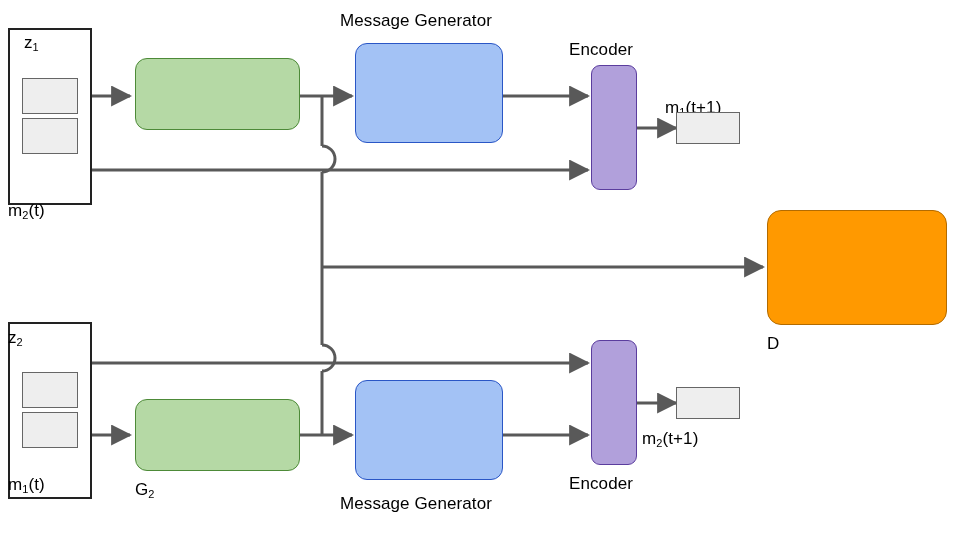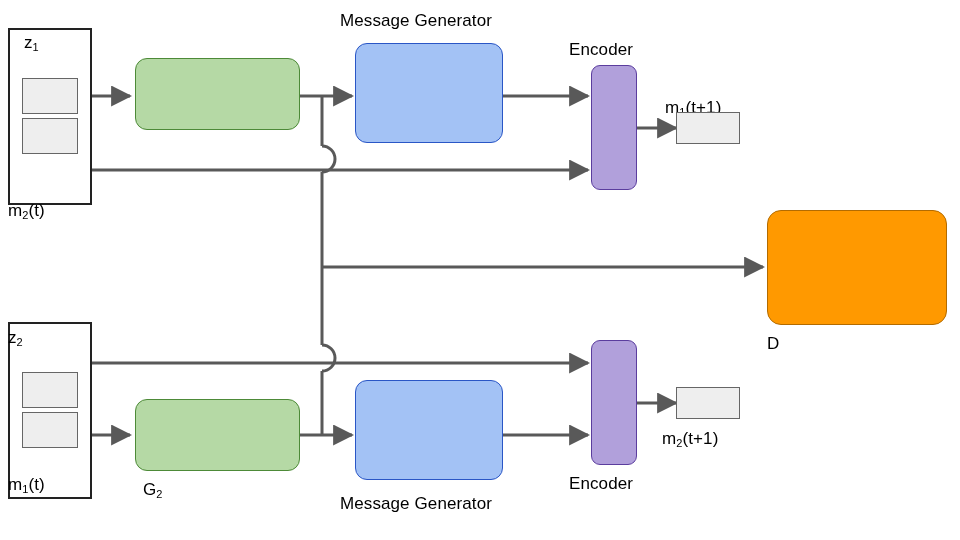--- a/index.html
+++ b/index.html
@@ -174,31 +174,31 @@
   <div class="slot" style="left:22px; top:372px; width:56px; height:36px;"></div>
 
   <div class="slot" style="left:22px; top:412px; width:56px; height:36px;"></div>
 
   <div class="lbl center" style="left:8px; top:456px; width:84px;margin-top:20px;">
     <span>m</span><sub>1</sub><span>(t)</span>
   </div>
 
   <div class="node rbox green-box" style="left:135px; top:399px; width:165px; height:72px;"></div>
 
-  <div class="lbl center" style="left:143px; top:481px; width:165px;">
+  <div class="lbl center" style="left:135px; top:481px; width:165px;">
     <span>G</span><sub>2</sub>
   </div>
 
   <div class="node rbox blue-box" style="left:355px; top:380px; width:148px; height:100px;"></div>
 
   <div class="lbl center" style="left:340px; top:495px; width:178px;">Message Generator</div>
 
   <div class="node rbox purple-box" style="left:591px; top:340px; width:46px; height:125px;"></div>
 
   <div class="lbl center" style="left:569px; top:475px; width:90px;">Encoder</div>
 
   <div class="msg-chip" style="left:676px; top:387px; width:64px; height:32px;"></div>
 
-  <div class="lbl center" style="left:662px; top:430px; width:88px;">
+  <div class="lbl center" style="left:642px; top:430px; width:88px;">
     <span>m</span><sub>2</sub><span>(t+1)</span>
   </div>
 
 </div>
 
 </body></html>

